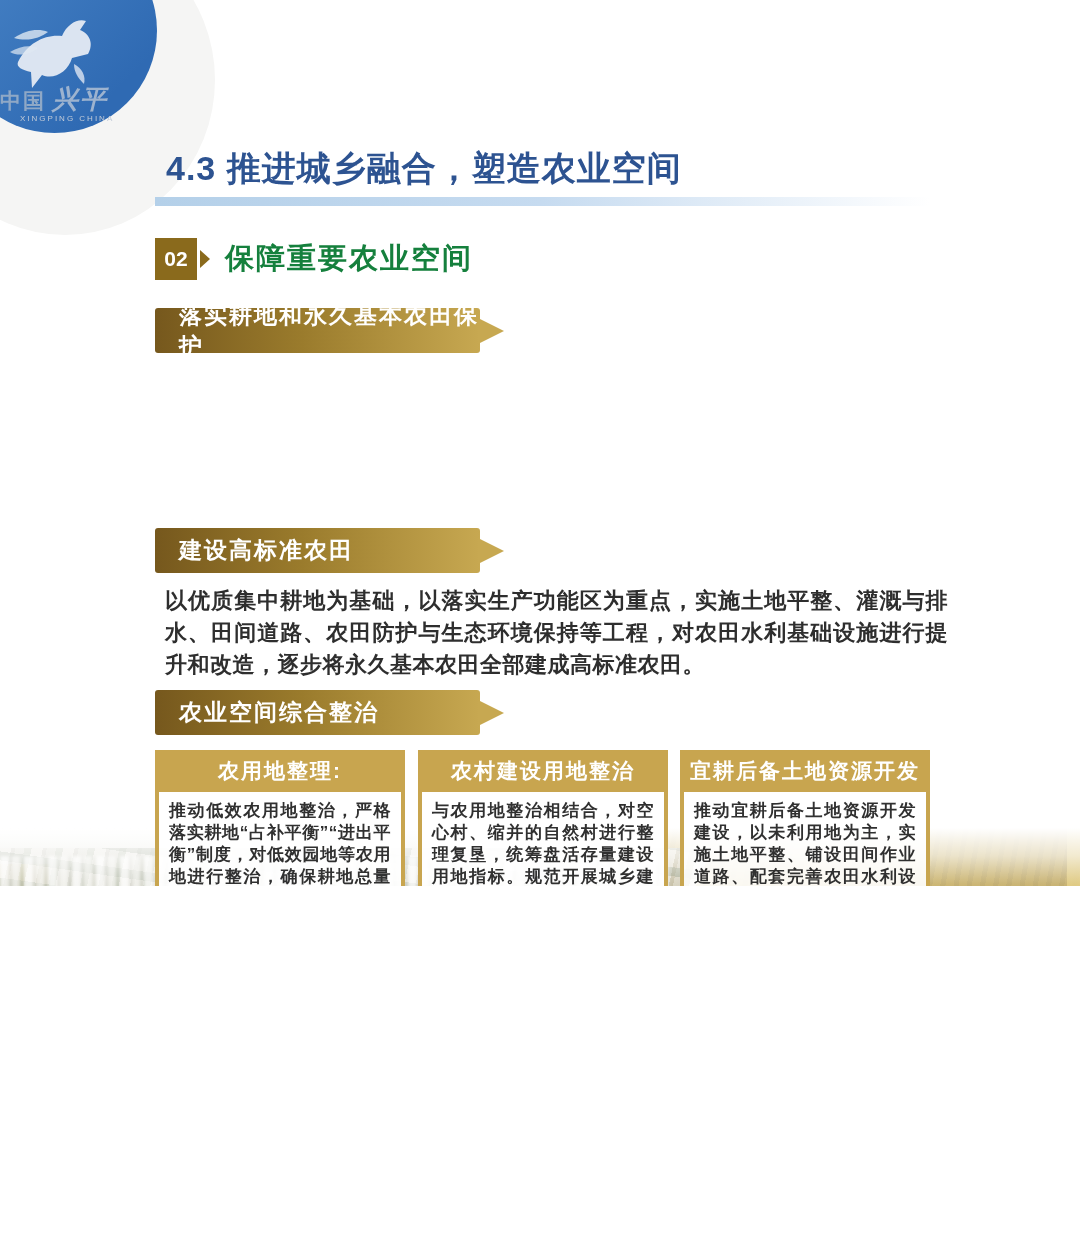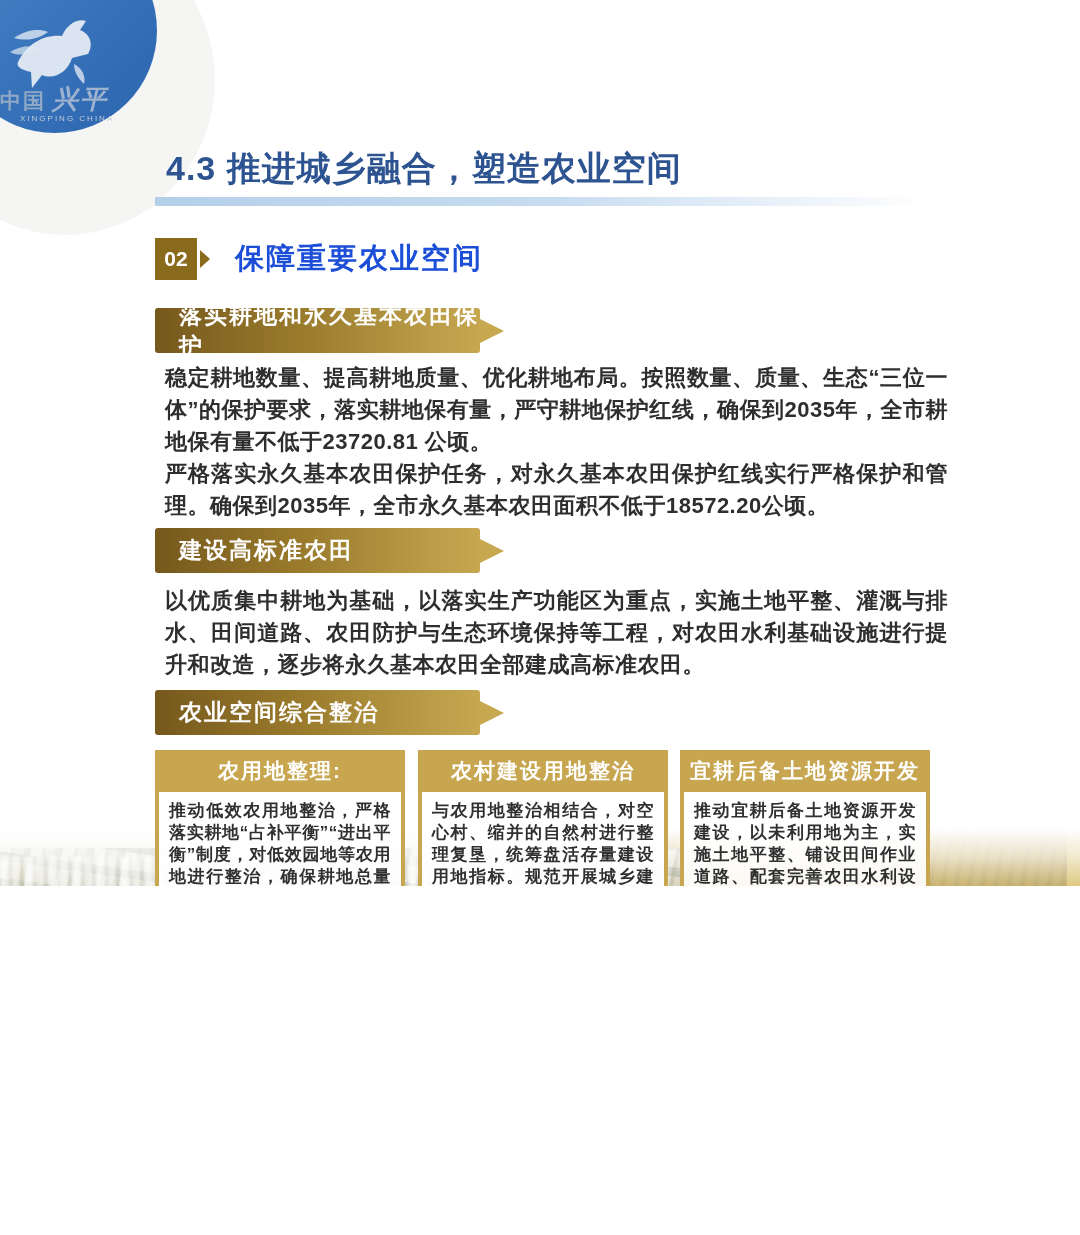--- a/index.html
+++ b/index.html
@@ -47,21 +47,21 @@
     position:relative; width:42px; height:42px; background:#8a6a1c;
     color:#ffffff; font-size:21px; font-weight:bold;
     display:flex; align-items:center; justify-content:center;
   }
   .section-badge::after {
     content:""; position:absolute; right:-13px; top:50%; transform:translateY(-50%);
     border-top:9px solid transparent; border-bottom:9px solid transparent;
     border-left:10px solid #8a6a1c;
   }
   .section-title {
-    margin-left:38px; font-size:29px; font-weight:bold; color:#1d4ed8; letter-spacing:2px;
+    margin-left:28px; font-size:29px; font-weight:bold; color:#15803d; letter-spacing:2px;
   }
 
   
   .banner {
     position:absolute; left:155px; width:325px; height:45px; z-index:4;
     background:linear-gradient(90deg,#76581d 0%,#9a7b2c 45%,#c7a851 100%);
     border-radius:3px; display:flex; align-items:center; padding-left:24px;
   }
   .banner::after {
     content:""; position:absolute; right:-24px; top:50%; transform:translateY(-50%);
@@ -182,24 +182,20 @@
   <h1 class="page-title">4.3 推进城乡融合，塑造农业空间</h1>
   <div class="title-underline"></div>
 
   <div class="section-row">
     <div class="section-badge">02</div>
     <div class="section-title">保障重要农业空间</div>
   </div>
 
   <div class="banner banner-1">
     <span class="banner-label">落实耕地和永久基本农田保护</span>
-  </div>
-  <div class="para-block para-block-1">
-    <p>稳定耕地数量、提高耕地质量、优化耕地布局。按照数量、质量、生态“三位一体”的保护要求，落实耕地保有量，严守耕地保护红线，确保到2035年，全市耕地保有量不低于23720.81 公顷。</p>
-    <p>严格落实永久基本农田保护任务，对永久基本农田保护红线实行严格保护和管理。确保到2035年，全市永久基本农田面积不低于18572.20公顷。</p>
   </div>
 
   <div class="banner banner-2">
     <span class="banner-label">建设高标准农田</span>
   </div>
   <div class="para-block para-block-2">
     <p>以优质集中耕地为基础，以落实生产功能区为重点，实施土地平整、灌溉与排水、田间道路、农田防护与生态环境保持等工程，对农田水利基础设施进行提升和改造，逐步将永久基本农田全部建成高标准农田。</p>
   </div>
 
   <div class="banner banner-3">

